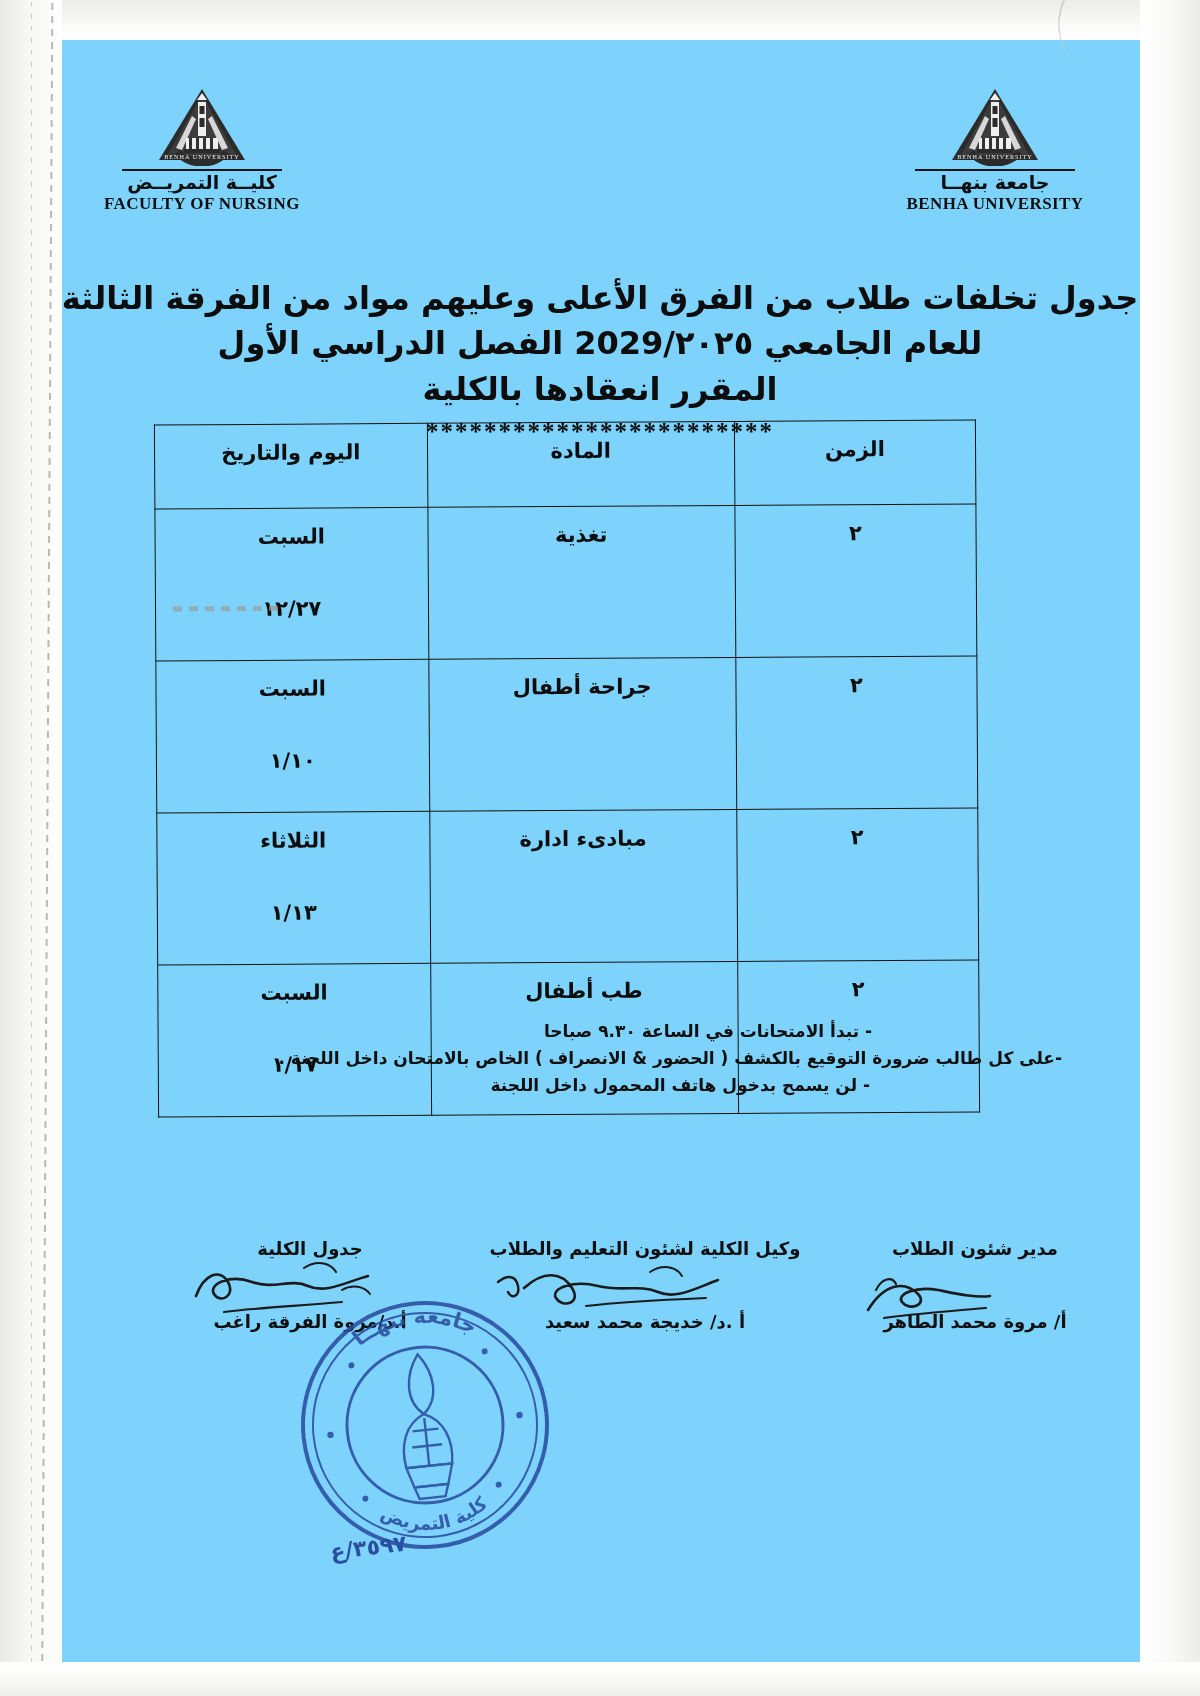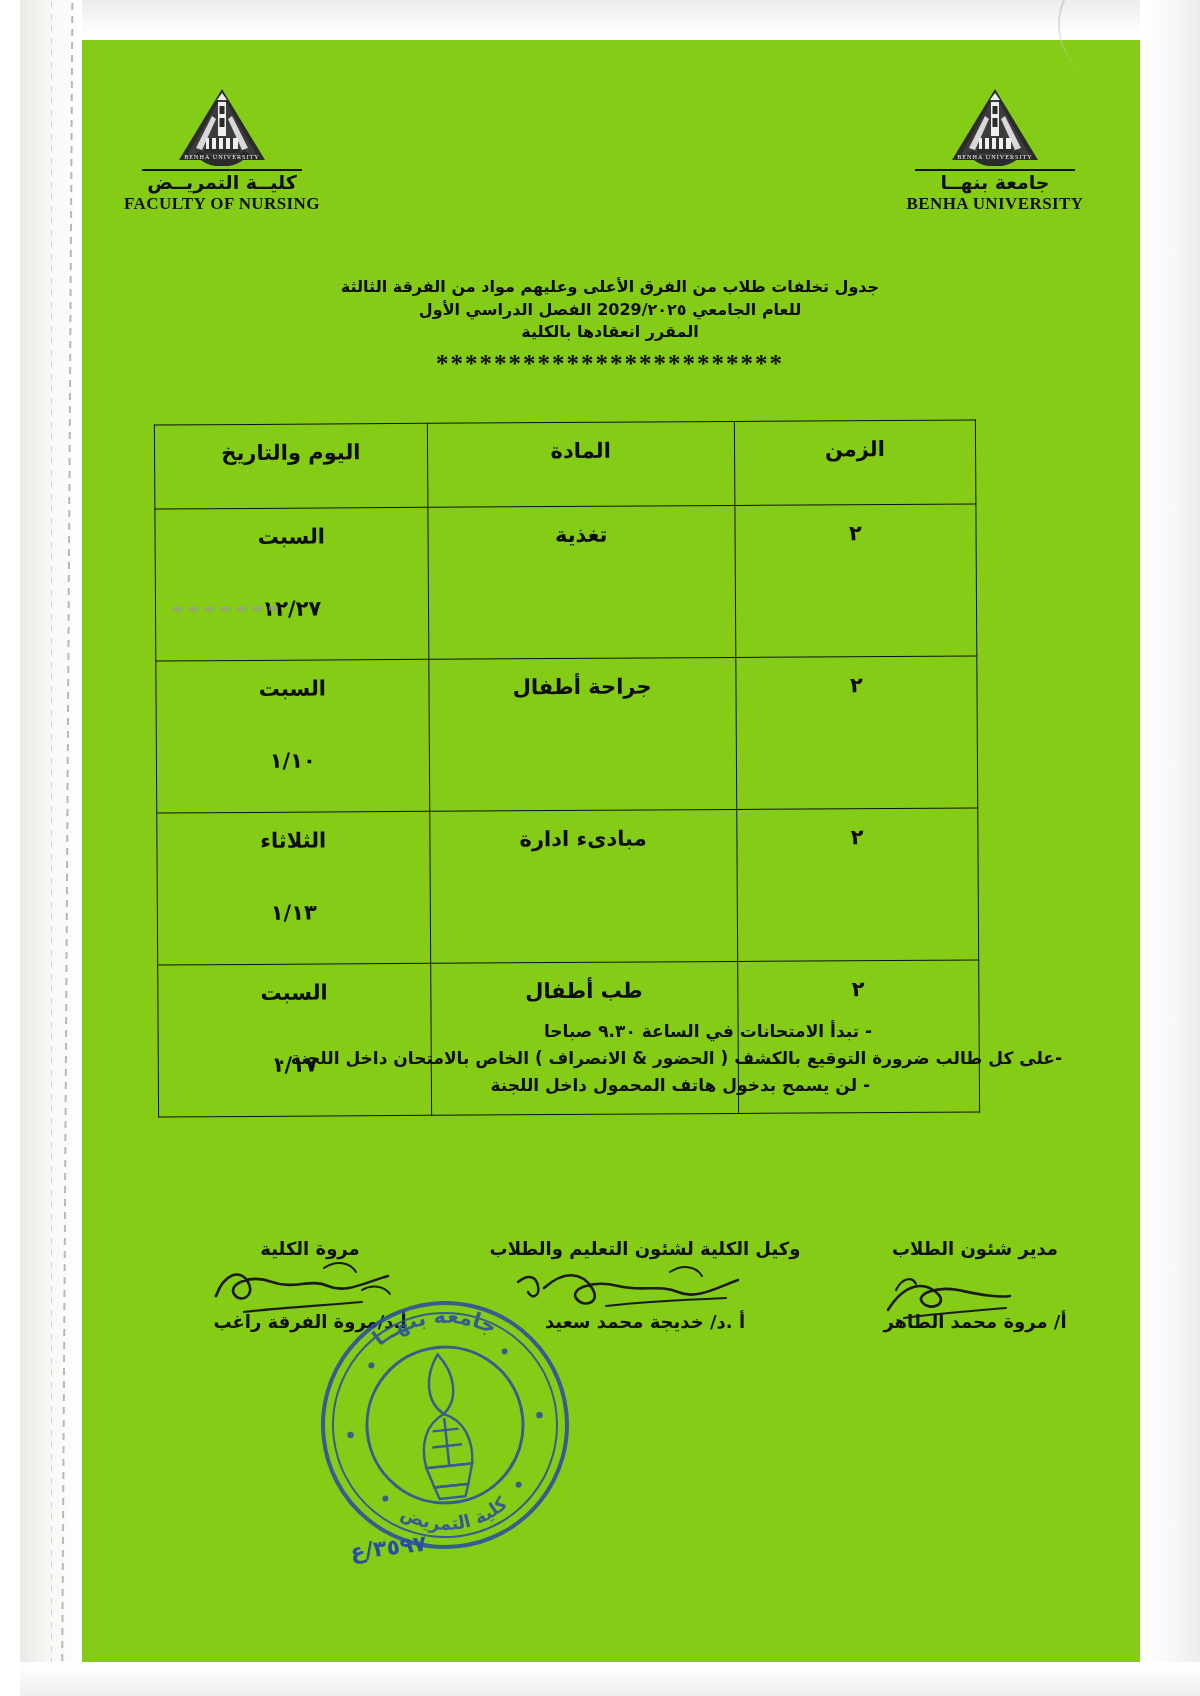--- a/index.html
+++ b/index.html
@@ -8,22 +8,21 @@
     background:#ffffff;
     font-family:"Liberation Serif","DejaVu Serif",serif;
     color:#111;
     position:relative;
     overflow:hidden;
   }
 
   
   .page{
     position:absolute;inset:0;
-    background:#84cc16;
-    margin-left:20px;
+    background:#7dd3fc;
   }
   .scan-edge-left{
     position:absolute;left:0;top:0;width:62px;height:100%;
     background:linear-gradient(90deg,#e9e9e6 0%,#f6f6f4 42%,#ffffff 100%);
   }
   .scan-edge-left:after{
     content:"";position:absolute;right:14px;top:-10px;height:105%;width:2px;
     background:repeating-linear-gradient(180deg,#b9b9b4 0 7px,transparent 7px 13px);
     transform:rotate(0.35deg);
   }
@@ -77,21 +76,21 @@
   }
 
   
   .title-wrap{
     position:absolute;top:276px;left:0;width:100%;
     text-align:center;
   }
   .title-line{
     font-family:"DejaVu Sans","Liberation Sans",sans-serif;
     font-weight:bold;
-    font-size:16px;
+    font-size:32px;
     line-height:1.42;
     color:#0d0d0d;
     direction:rtl;
   }
   .stars{
     font-family:"Liberation Serif","DejaVu Serif",serif;
     font-size:25px;font-weight:bold;letter-spacing:2px;
     margin-top:6px;color:#0d0d0d;
   }
 
@@ -325,21 +324,21 @@
       <div class="role">مدير شئون الطلاب</div>
       <div class="name">أ/ مروة محمد الطاهر</div>
     </div>
 
     <div class="sig sig-2">
       <div class="role">وكيل الكلية لشئون التعليم والطلاب</div>
       <div class="name">أ .د/ خديجة محمد سعيد</div>
     </div>
 
     <div class="sig sig-3">
-      <div class="role">مروة الكلية</div>
+      <div class="role">جدول الكلية</div>
       <div class="name">أ.د/مروة الفرقة راغب</div>
     </div>
   </div>
 
   <div class="ink" style="left:858px;top:1268px;">
     <svg width="140" height="60" viewBox="0 0 140 60">
       <path d="M10 42 C26 16, 46 12, 60 26 C70 36, 52 44, 44 34 C38 26, 58 18, 80 22 C100 26, 118 30, 132 28" fill="none" stroke="#1b1b1b" stroke-width="2.6" stroke-linecap="round"></path>
       <path d="M26 50 C52 46, 84 44, 128 40" fill="none" stroke="#1b1b1b" stroke-width="2.2" stroke-linecap="round"></path>
       <path d="M18 22 C24 10, 34 8, 38 16" fill="none" stroke="#1b1b1b" stroke-width="2.2" stroke-linecap="round"></path>
     </svg>

